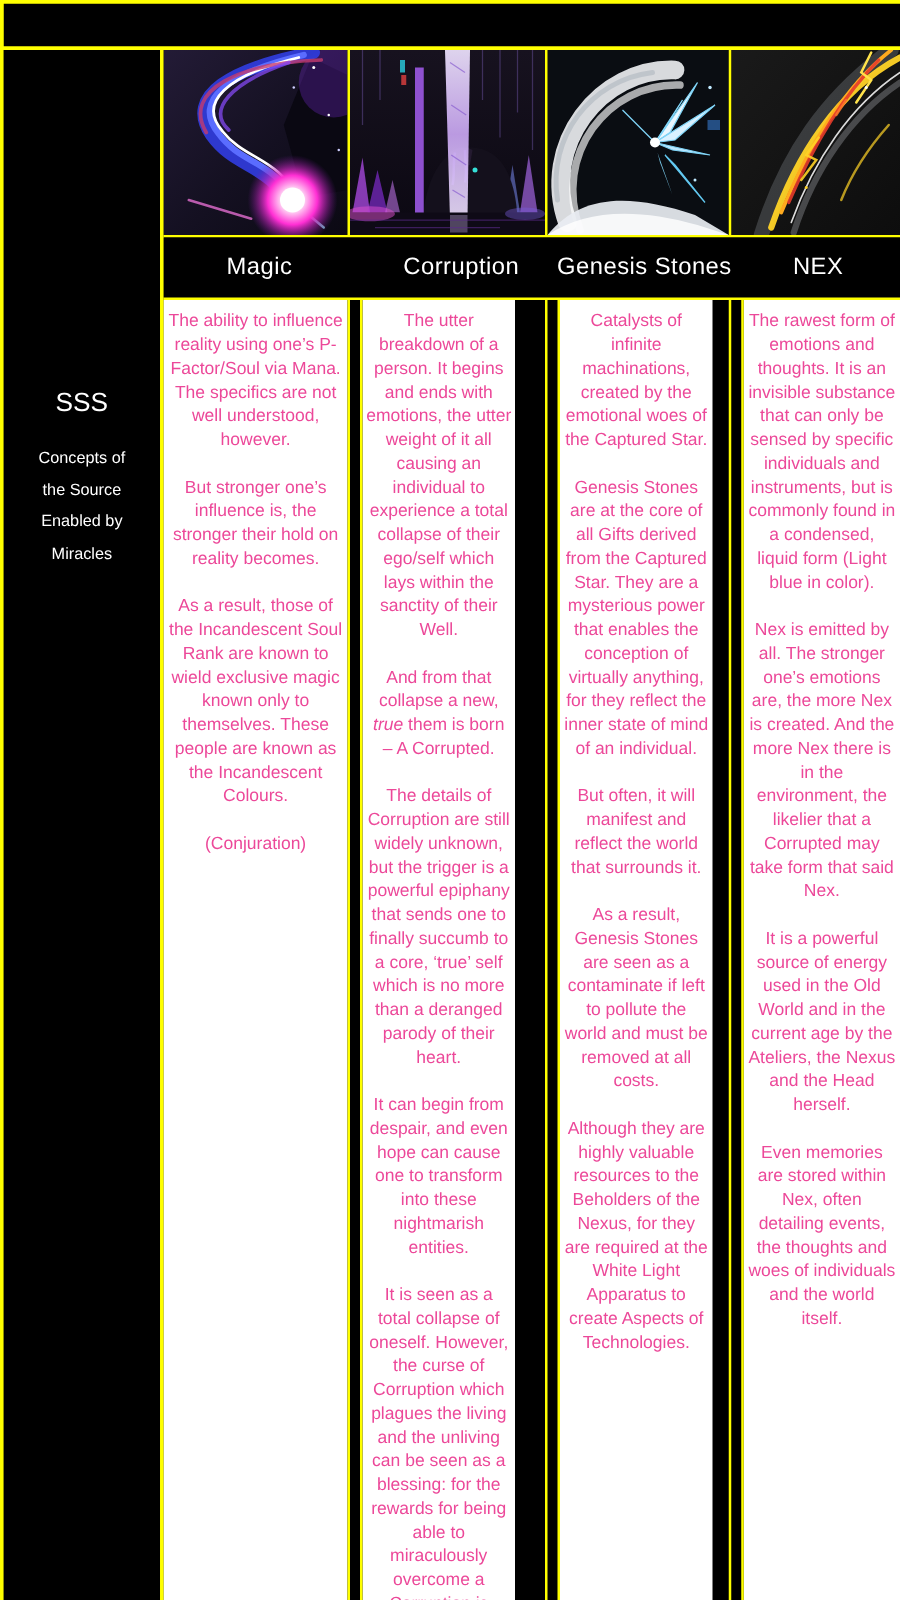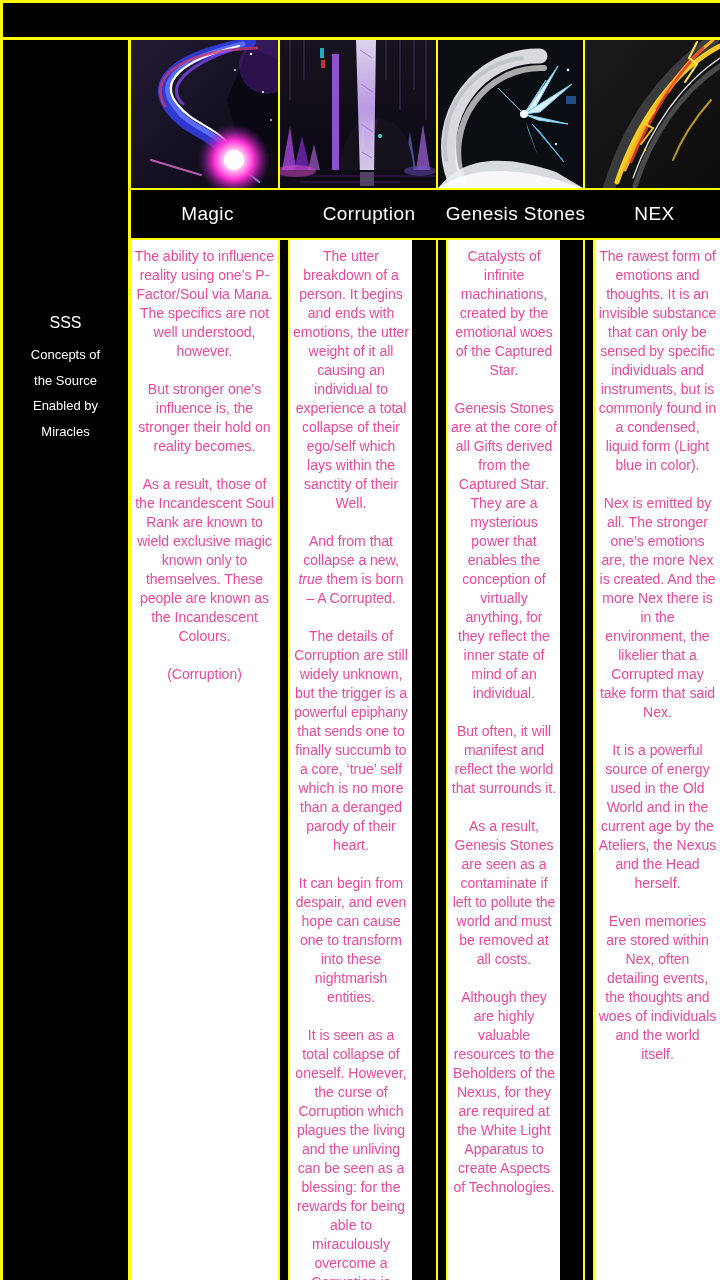--- a/index.html
+++ b/index.html
@@ -4,21 +4,21 @@
 <style>
   html,body{margin:0;padding:0;background:#000;}
   .canvas{
     position:relative;width:720px;height:1280px;background:#000;overflow:hidden;
     font-family:"Liberation Sans",sans-serif;
   }
   .hline,.vline{position:absolute;background:#ffff00;}
   .topbar{position:absolute;left:3px;top:3px;width:717px;height:34px;background:#000;}
   .sidebar{position:absolute;left:3px;top:40px;width:125px;height:1240px;background:#000;}
   .sidebar-text{position:absolute;left:0;top:272px;width:125px;color:#fff;text-align:center;}
-  .sidebar-rank{font-size:16px;line-height:22px;margin-bottom:8px;}
+  .sidebar-rank{font-size:21px;line-height:22px;margin-bottom:19px;}
   .sidebar-title{font-size:13px;line-height:25.5px;padding:0 20px;}
   .artwork{position:absolute;top:40px;height:148px;overflow:hidden;background:#0c0a14;}
   .artwork svg{width:100%;height:100%;display:block;}
   .header-strip{position:absolute;left:131px;top:190px;width:589px;height:48px;background:#000;}
   .header-label{
     position:absolute;top:190px;height:48px;display:flex;align-items:center;justify-content:center;
     color:#fff;font-size:19px;letter-spacing:.4px;
   }
   .cell-text{
     position:absolute;top:240px;height:1040px;background:#fff;color:#ec4899;
@@ -199,32 +199,32 @@
   <div class="header-label" style="left:131px;width:153px;">Magic</div>
   <div class="header-label" style="left:290px;width:158px;">Corruption</div>
   <div class="header-label" style="left:442px;width:147px;">Genesis Stones</div>
   <div class="header-label" style="left:589px;width:131px;">NEX</div>
   <div class="hline" style="left:131px;top:238px;width:589px;height:2px;"></div>
 
   <div class="cell-text" style="left:131px;width:147px;">
       <p>The ability to influence reality using one’s P-Factor/Soul via Mana. The specifics are not well understood, however.</p>
       <p>But stronger one’s influence is, the stronger their hold on reality becomes.</p>
       <p>As a result, those of the Incandescent Soul Rank are known to wield exclusive magic known only to themselves. These people are known as the Incandescent Colours.</p>
-      <p>(Corruption)</p>
+      <p>(Conjuration)</p>
     </div>
   <div class="cell-text" style="left:290px;width:122px;">
       <p>The utter breakdown of a person. It begins and ends with emotions, the utter weight of it all causing an individual to experience a total collapse of their ego/self which lays within the sanctity of their Well.</p>
       <p>And from that collapse a new, <i>true</i> them is born – A Corrupted.</p>
       <p>The details of Corruption are still widely unknown, but the trigger is a powerful epiphany that sends one to finally succumb to a core, ‘true’ self which is no more than a deranged parody of their heart.</p>
       <p>It can begin from despair, and even hope can cause one to transform into these nightmarish entities.</p>
       <p>It is seen as a total collapse of oneself. However, the curse of Corruption which plagues the living and the unliving can be seen as a blessing: for the rewards for being able to miraculously overcome a Corruption is endless.</p>
       <p>And perhaps… may even lead to its perceived opposite – An Awakening.</p>
       <p>(Collapse of Oneself)</p>
     </div>
-  <div class="cell-text" style="left:448px;width:112px;">
+  <div class="cell-text" style="left:448px;width:122px;">
       <p>Catalysts of infinite machinations, created by the emotional woes of the Captured Star.</p>
       <p>Genesis Stones are at the core of all Gifts derived from the Captured Star. They are a mysterious power that enables the conception of virtually anything, for they reflect the inner state of mind of an individual.</p>
       <p>But often, it will manifest and reflect the world that surrounds it.</p>
       <p>As a result, Genesis Stones are seen as a contaminate if left to pollute the world and must be removed at all costs.</p>
       <p>Although they are highly valuable resources to the Beholders of the Nexus, for they are required at the White Light Apparatus to create Aspects of Technologies.</p>
     </div>
   <div class="cell-text" style="left:595px;width:125px;">
       <p>The rawest form of emotions and thoughts. It is an invisible substance that can only be sensed by specific individuals and instruments, but is commonly found in a condensed, liquid form (Light blue in color).</p>
       <p>Nex is emitted by all. The stronger one’s emotions are, the more Nex is created. And the more Nex there is in the environment, the likelier that a Corrupted may take form that said Nex.</p>
       <p>It is a powerful source of energy used in the Old World and in the current age by the Ateliers, the Nexus and the Head herself.</p>

